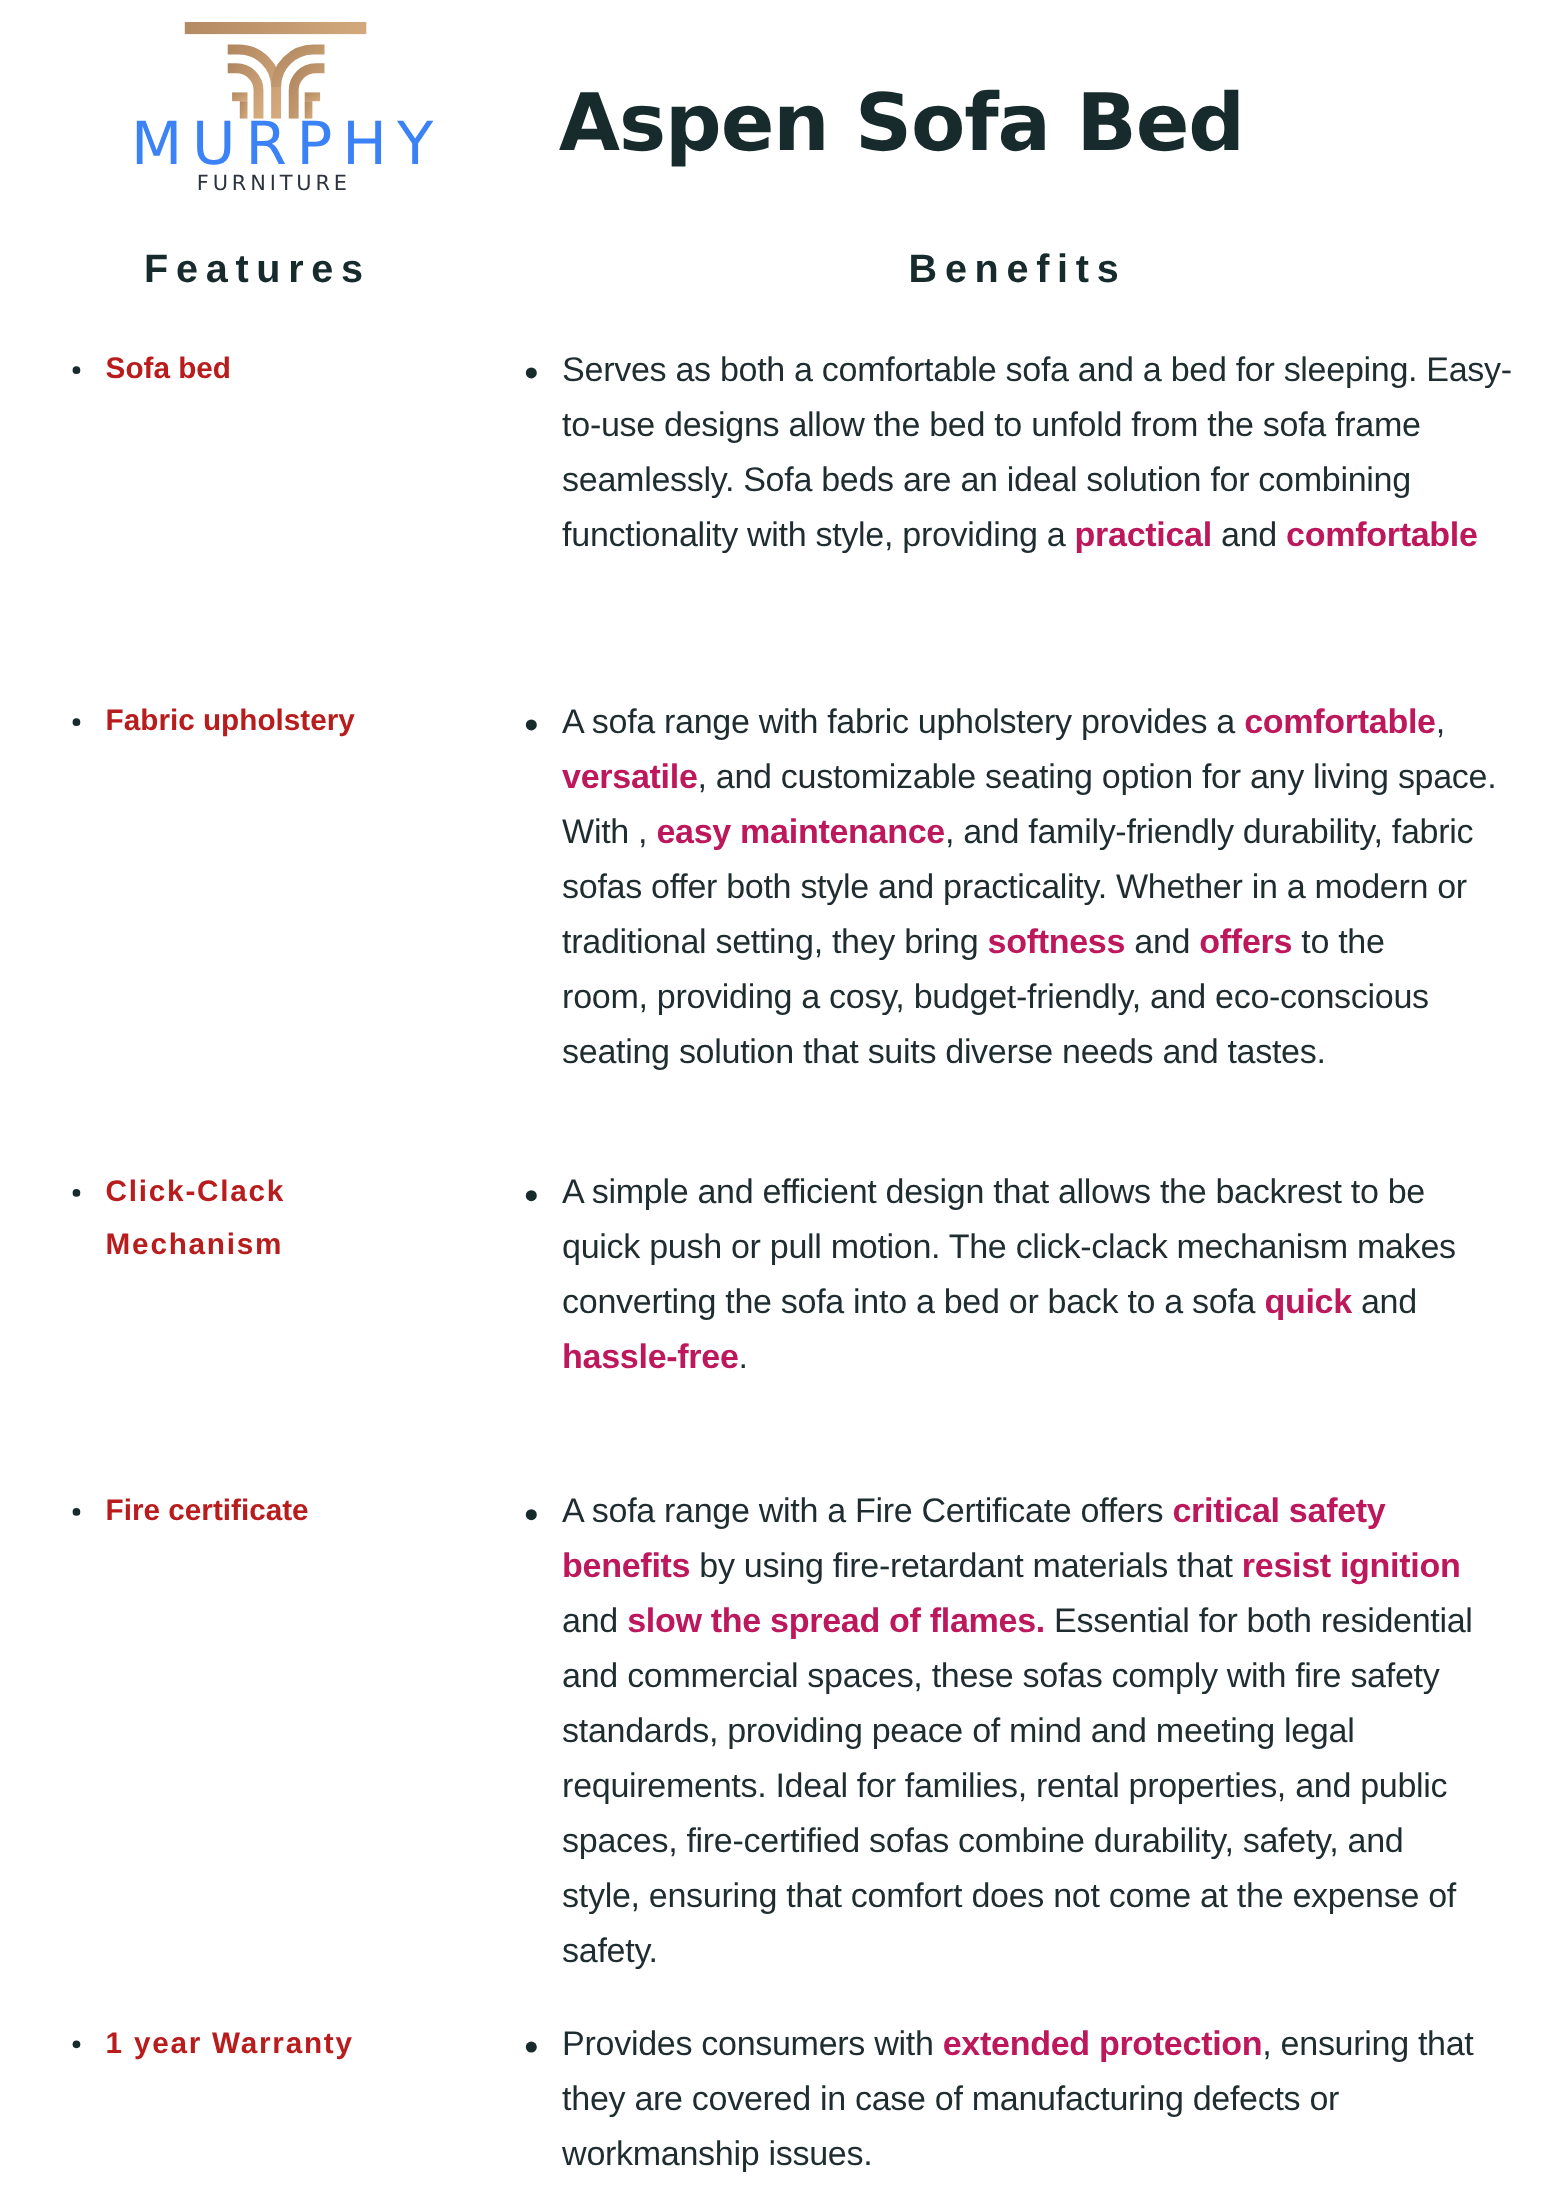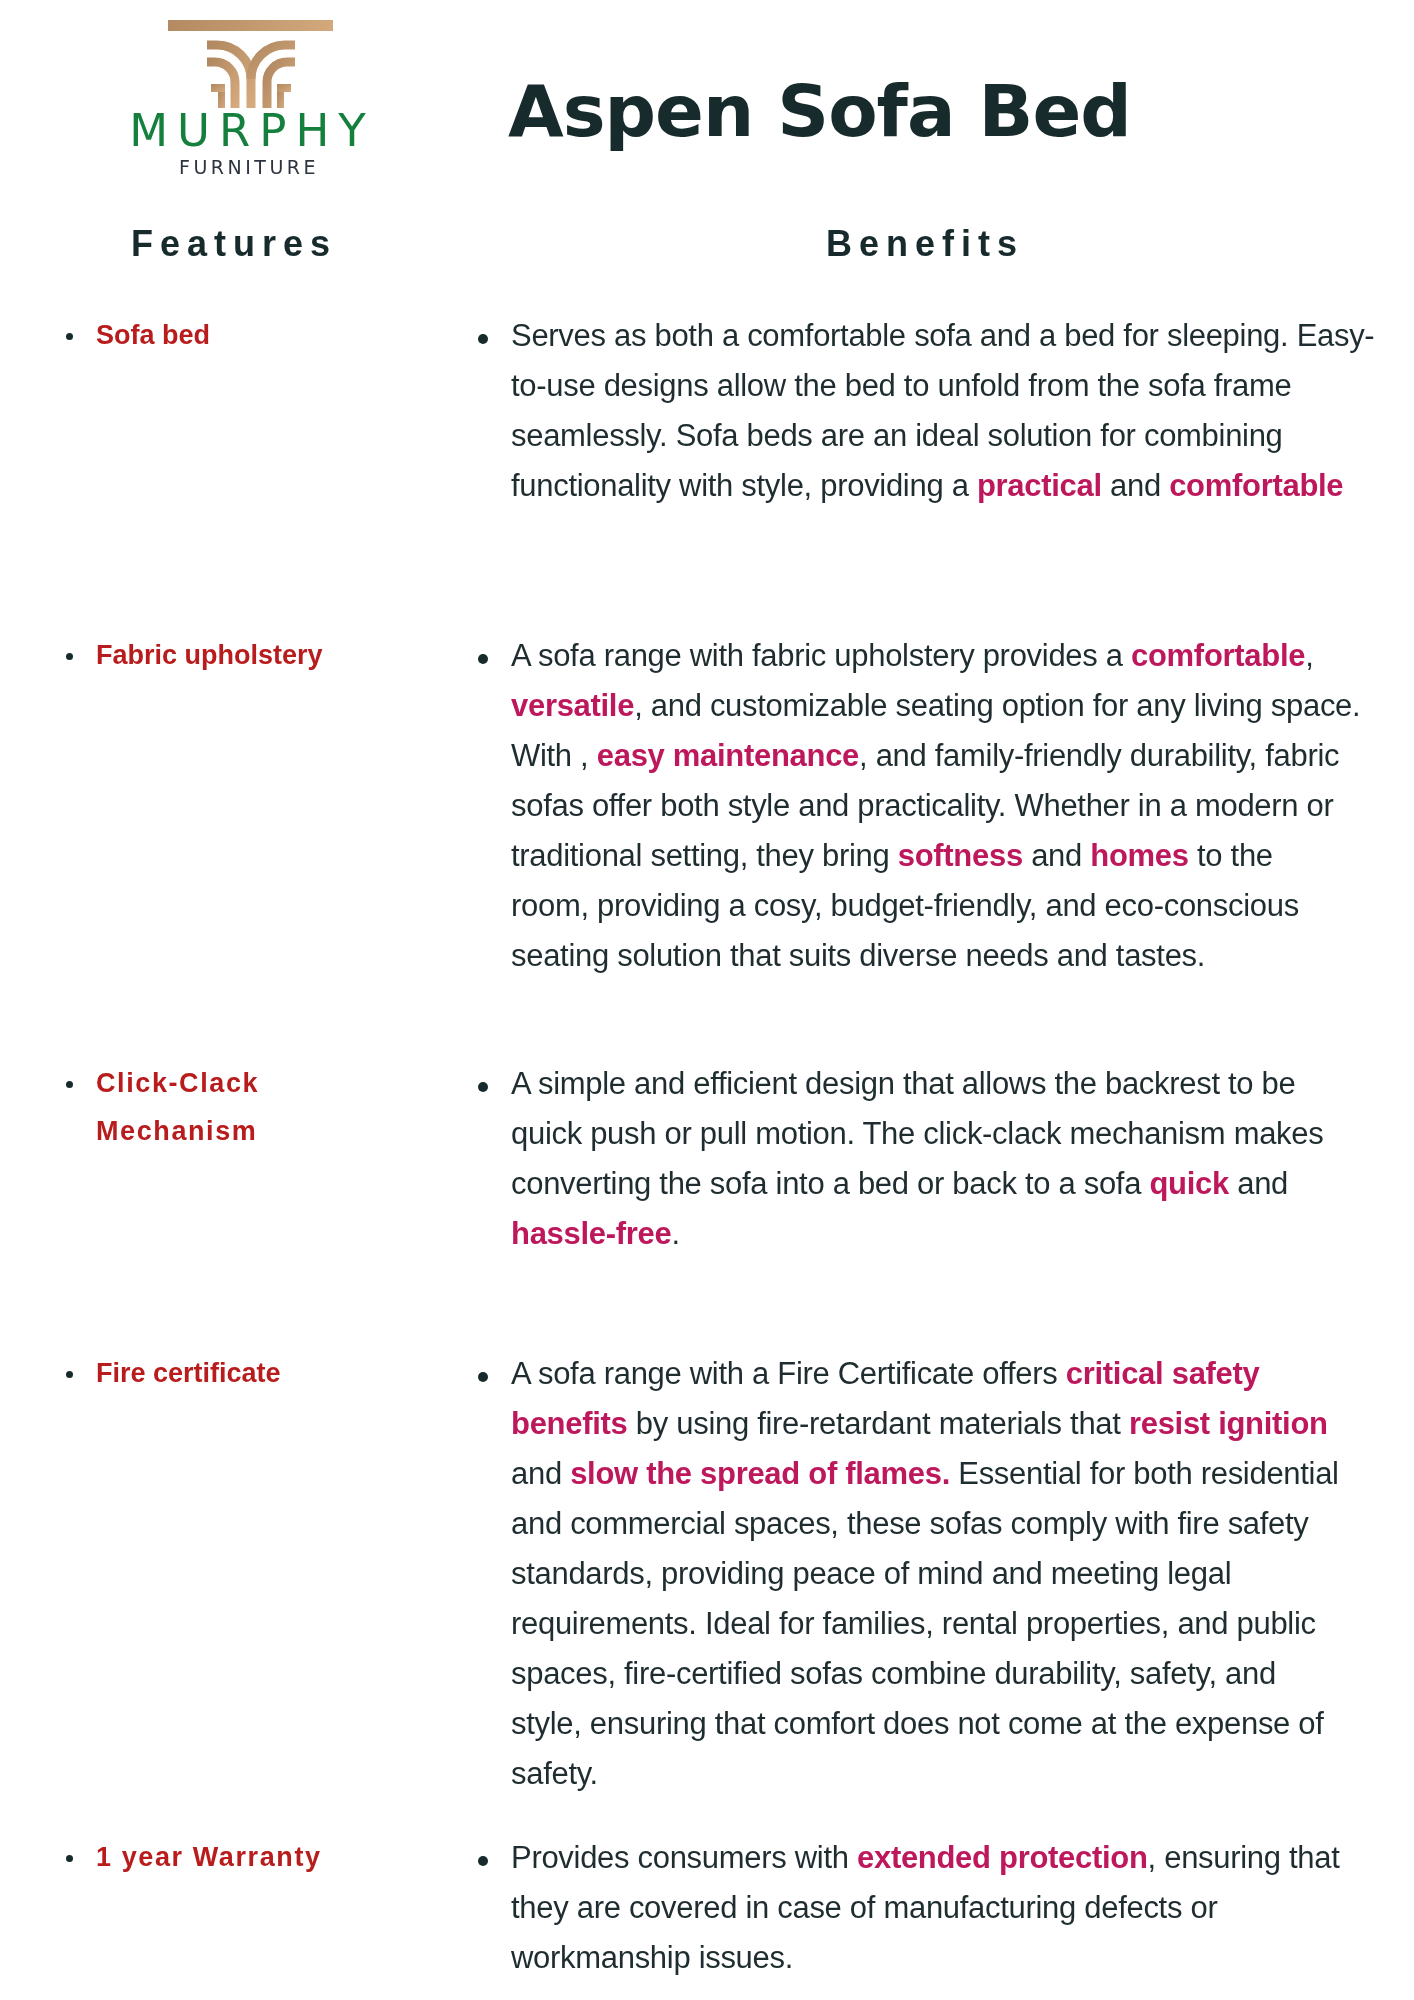--- a/index.html
+++ b/index.html
@@ -3,22 +3,22 @@
 <meta charset="utf-8">
 <style>
   html, body { margin: 0; padding: 0; background: #ffffff; }
   body { width: 1414px; height: 2000px; position: relative; overflow: hidden;
          font-family: "Liberation Sans", sans-serif; color: #1b2a2c; }
   .logo { position: absolute; left: 110px; top: 14px; width: 275px; height: 165px; }
   .logo-bar { position: absolute; left: 58px; top: 6px; width: 165px; height: 11px;
               background: linear-gradient(90deg, #b38a62, #d2a87c); }
   .logo-mark { position: absolute; left: 93px; top: 26px; width: 96px; height: 68px; }
   .logo-word { position: absolute; left: 0; top: 92px; width: 275px; text-align: center;
-               font-family: "DejaVu Sans", sans-serif; font-size: 45px; letter-spacing: 9px;
-               color: #15803d; font-weight: normal; line-height: 50px; padding-left: 9px; box-sizing: border-box; }
+               font-family: "DejaVu Sans", sans-serif; font-size: 54px; letter-spacing: 9px;
+               color: #3b82f6; font-weight: normal; line-height: 50px; padding-left: 9px; box-sizing: border-box; }
   .logo-sub { position: absolute; left: 0; top: 142px; width: 275px; text-align: center;
               font-family: "DejaVu Sans", sans-serif; font-size: 19px; letter-spacing: 3.5px;
               color: #2d3440; line-height: 22px; padding-left: 3px; box-sizing: border-box; }
   .title { position: absolute; left: 508px; top: 66px; margin: 0;
            font-family: "DejaVu Sans", sans-serif; font-weight: bold; font-size: 72px;
            letter-spacing: -1px; color: #172a2c; line-height: 90px; white-space: nowrap; }
   .col-head { position: absolute; top: 222px; margin: 0; font-family: "Liberation Sans", sans-serif;
               font-weight: bold; font-size: 36px; letter-spacing: 7px; color: #172a2c; line-height: 44px; }
   .head-features { left: 131px; }
   .head-benefits { left: 826px; }
@@ -93,21 +93,21 @@
     <span class="dot"></span>
     <span class="label">Fabric upholstery</span>
   </div>
   <div class="benefit">
     <span class="dot"></span>
     <div class="text">
         <span class="line"><span>A sofa range with fabric upholstery provides a </span><b>comfortable</b><span>,</span></span>
         <span class="line"><b>versatile</b><span>, and customizable seating option for any living space.</span></span>
         <span class="line"><span>With , </span><b>easy maintenance</b><span>, and family-friendly durability, fabric</span></span>
         <span class="line"><span>sofas offer both style and practicality. Whether in a modern or</span></span>
-        <span class="line"><span>traditional setting, they bring </span><b>softness</b><span> and </span><b>homes</b><span> to the</span></span>
+        <span class="line"><span>traditional setting, they bring </span><b>softness</b><span> and </span><b>offers</b><span> to the</span></span>
         <span class="line"><span>room, providing a cosy, budget-friendly, and eco-conscious</span></span>
         <span class="line"><span>seating solution that suits diverse needs and tastes.</span></span>
       </div>
   </div>
 </div>
 
 <div class="row" style="top:1059px">
   <div class="feature">
     <span class="dot"></span>
     <span class="label spaced">

